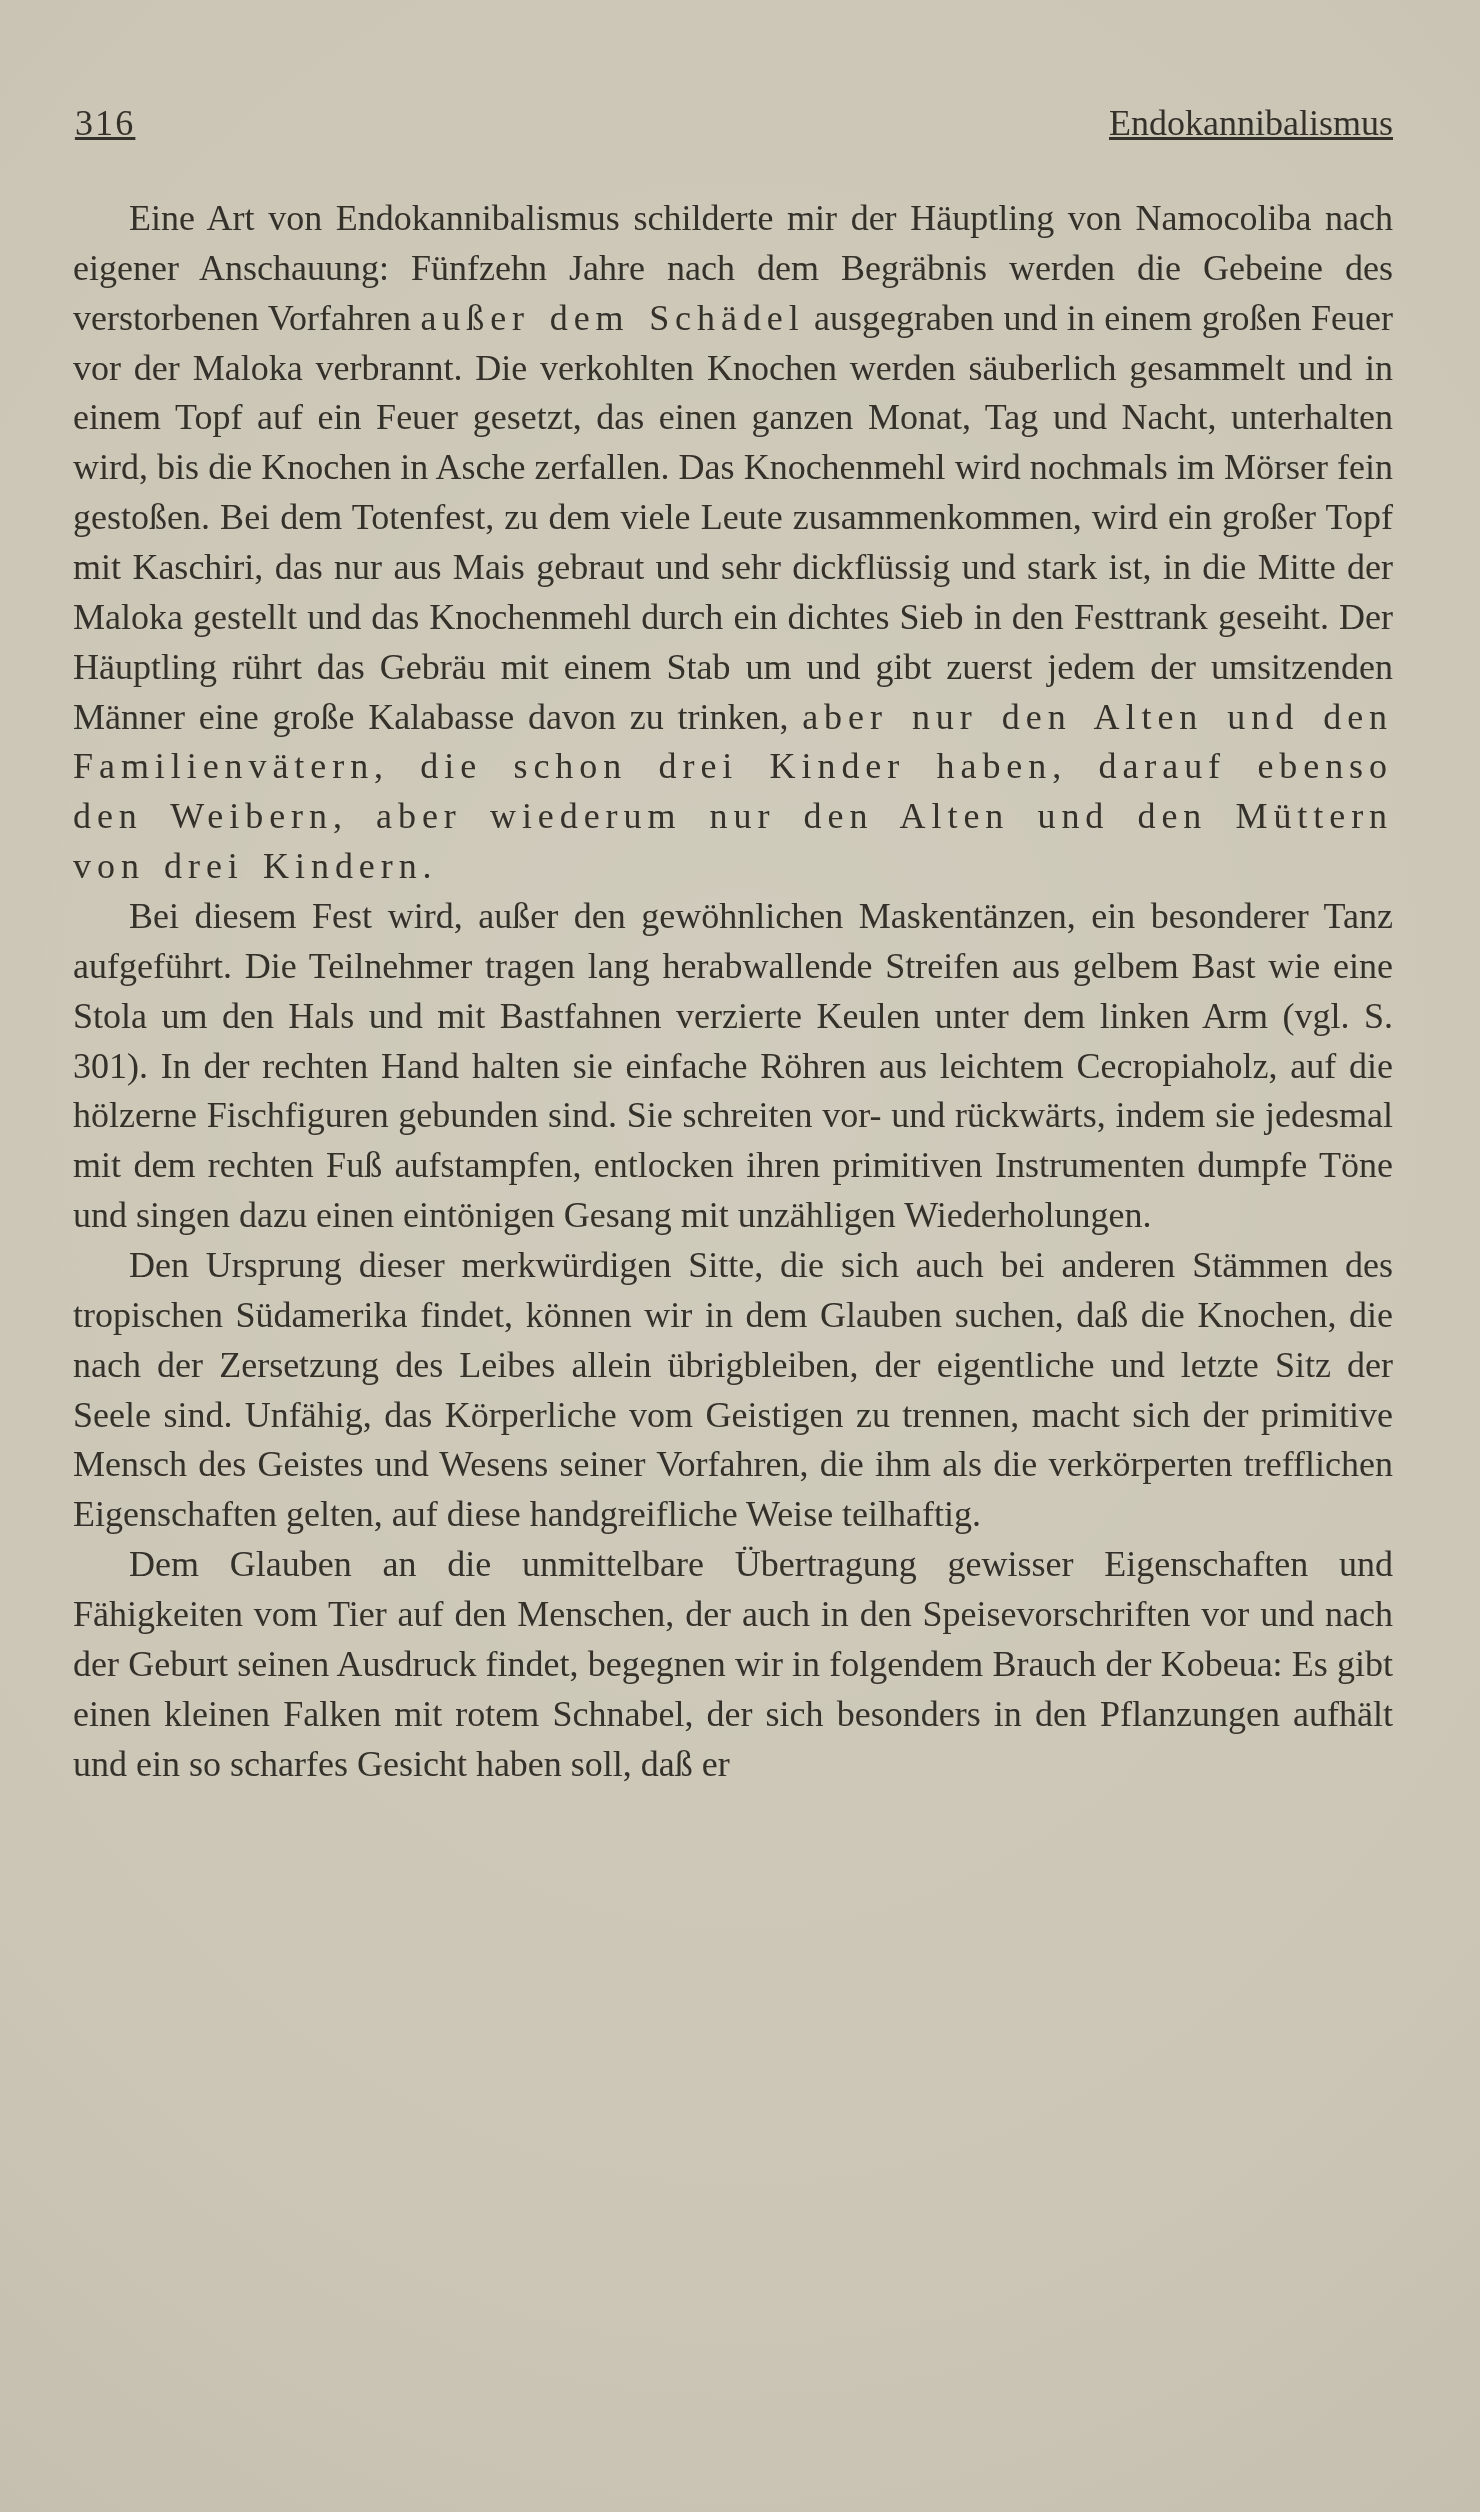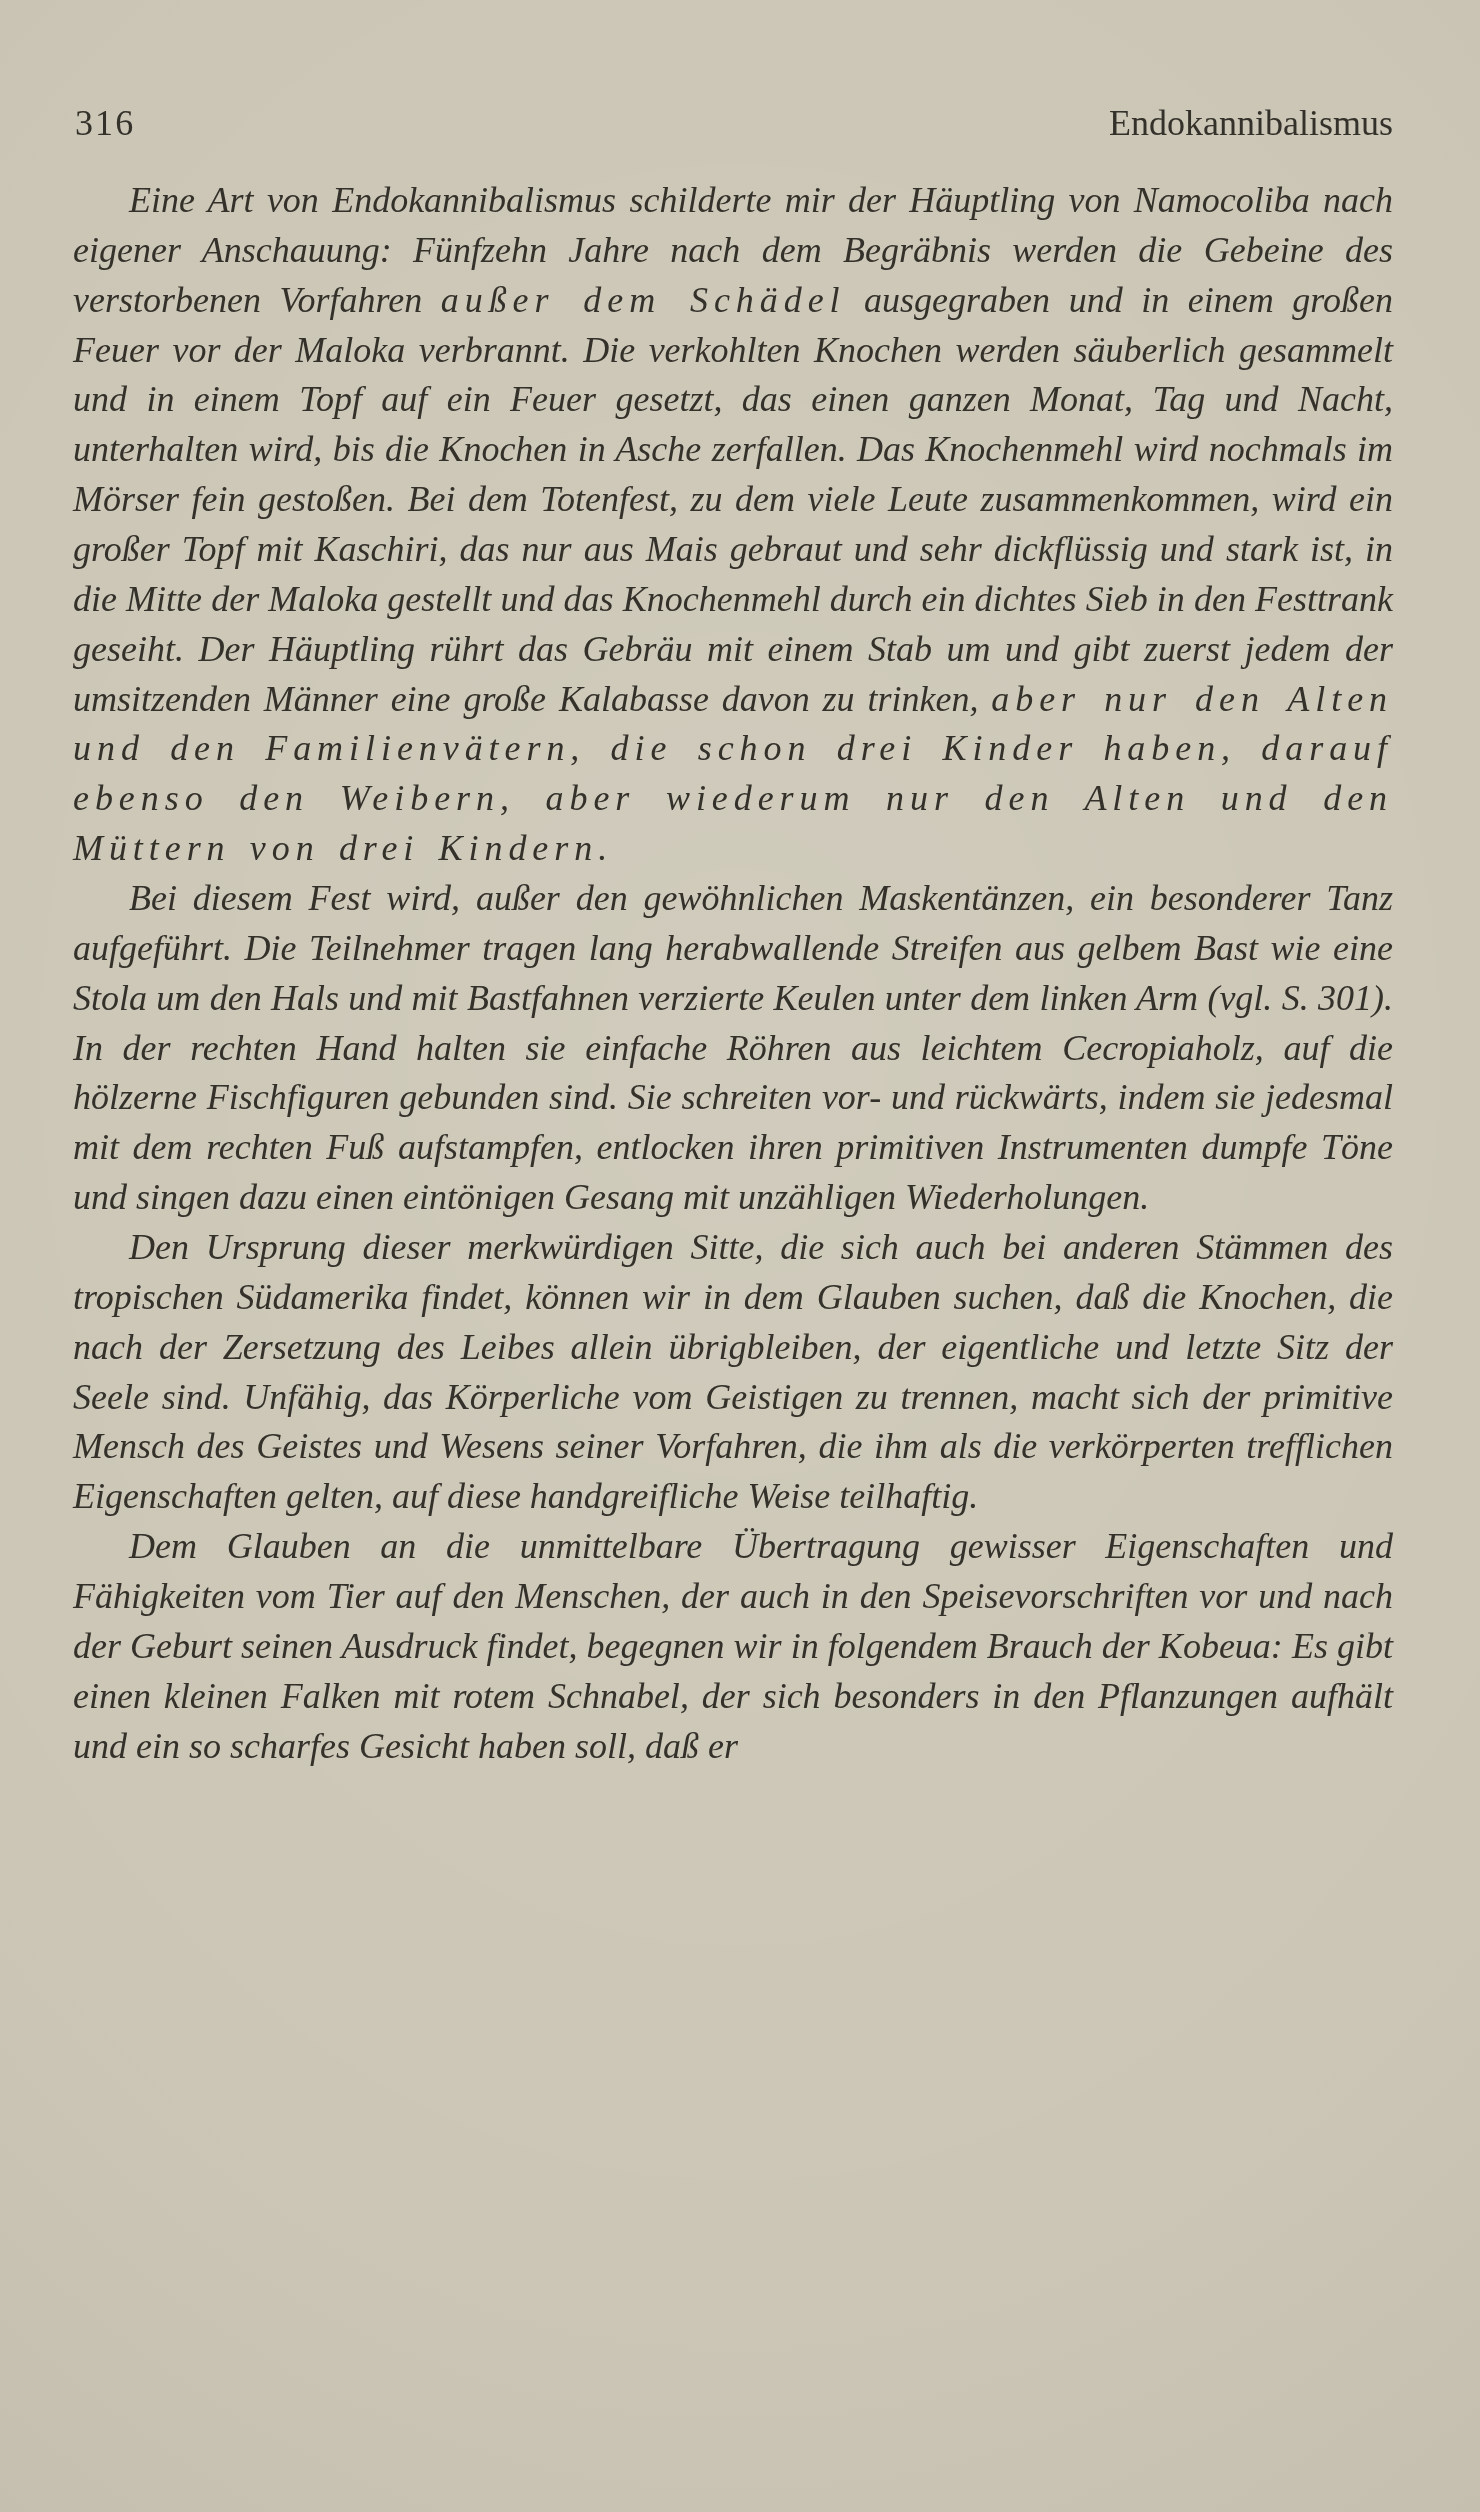--- a/index.html
+++ b/index.html
@@ -27,36 +27,36 @@
         rgba(60,55,40,0.10) 100%),
       var(--paper, #cbc6b5);
     position: relative;
   }
 
   .running-header {
     display: flex;
     justify-content: space-between;
     align-items: baseline;
     font-size: 36px;
-    margin-bottom: 32px;
+    margin-bottom: 50px;
     padding-left: 1.9px;
+    text-decoration: underline;
   }
 
   .pagenum { letter-spacing: 0.06em; }
 
   .text-block {
     font-size: 36px;
     line-height: 1.385;
     text-align: justify;
     text-justify: inter-word;
   }
 
   .text-block p {
     text-indent: 56px;
-    font-style: italic;
   }
 
   .gesperrt {
     letter-spacing: 0.165em;
     word-spacing: 0.12em;
   }
 </style>
 </head>
 <body>
 

